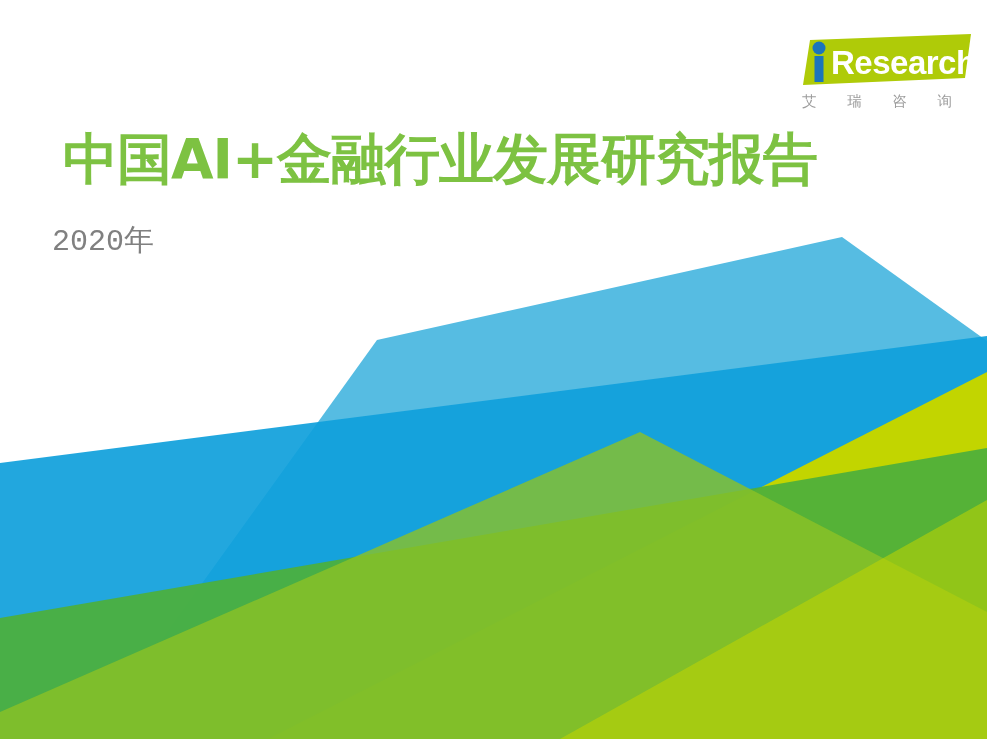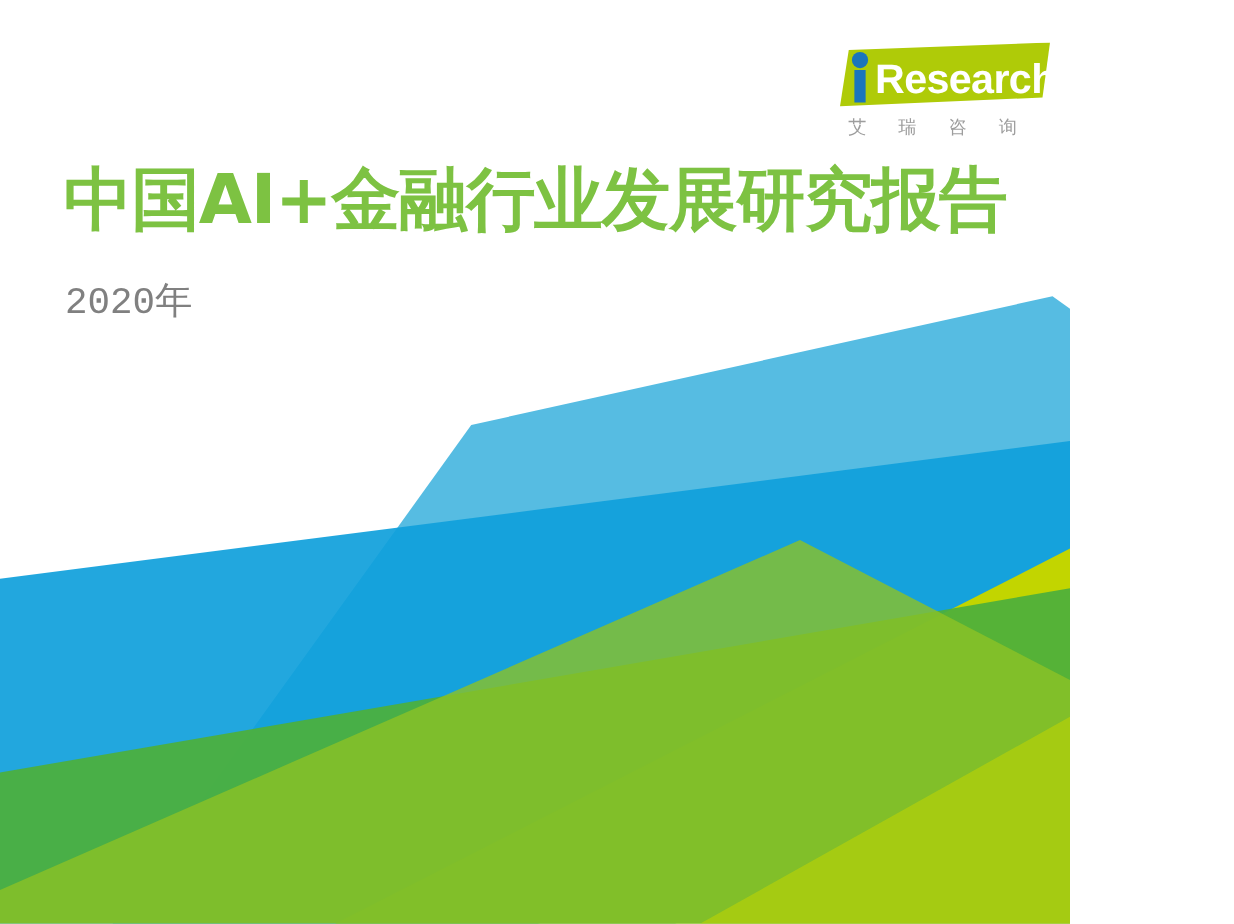--- a/index.html
+++ b/index.html
@@ -6,21 +6,21 @@
     margin: 0;
     padding: 0;
     background: #ffffff;
   }
   body {
     font-family: "Liberation Sans", "DejaVu Sans", sans-serif;
   }
 
   #slide {
     position: relative;
-    width: 856px;
+    width: 987px;
     height: 739px;
     background: #ffffff;
     overflow: hidden;
   }
 
   
   #bg-art {
     position: absolute;
     left: 0;
     top: 0;
@@ -49,28 +49,28 @@
   #logo-sub {
     position: absolute;
     left: 0;
     top: 58px;
     width: 196px;
     text-align: center;
     font-size: 14.5px;
     letter-spacing: 11px;
     text-indent: 11px;
     color: #9d9d9d;
-    font-family: Liberation Serif, serif;
+    font-family: Liberation Mono, monospace;
     white-space: nowrap;
   }
 
   
   #title {
     position: absolute;
-    left: 51px;
+    left: 63px;
     top: 128px;
     z-index: 5;
     font-family: "DejaVu Sans", "Liberation Sans", sans-serif;
     font-size: 55px;
     font-weight: bold;
     line-height: 1.15;
     color: #7DC242;
     letter-spacing: -1px;
     white-space: nowrap;
   }

